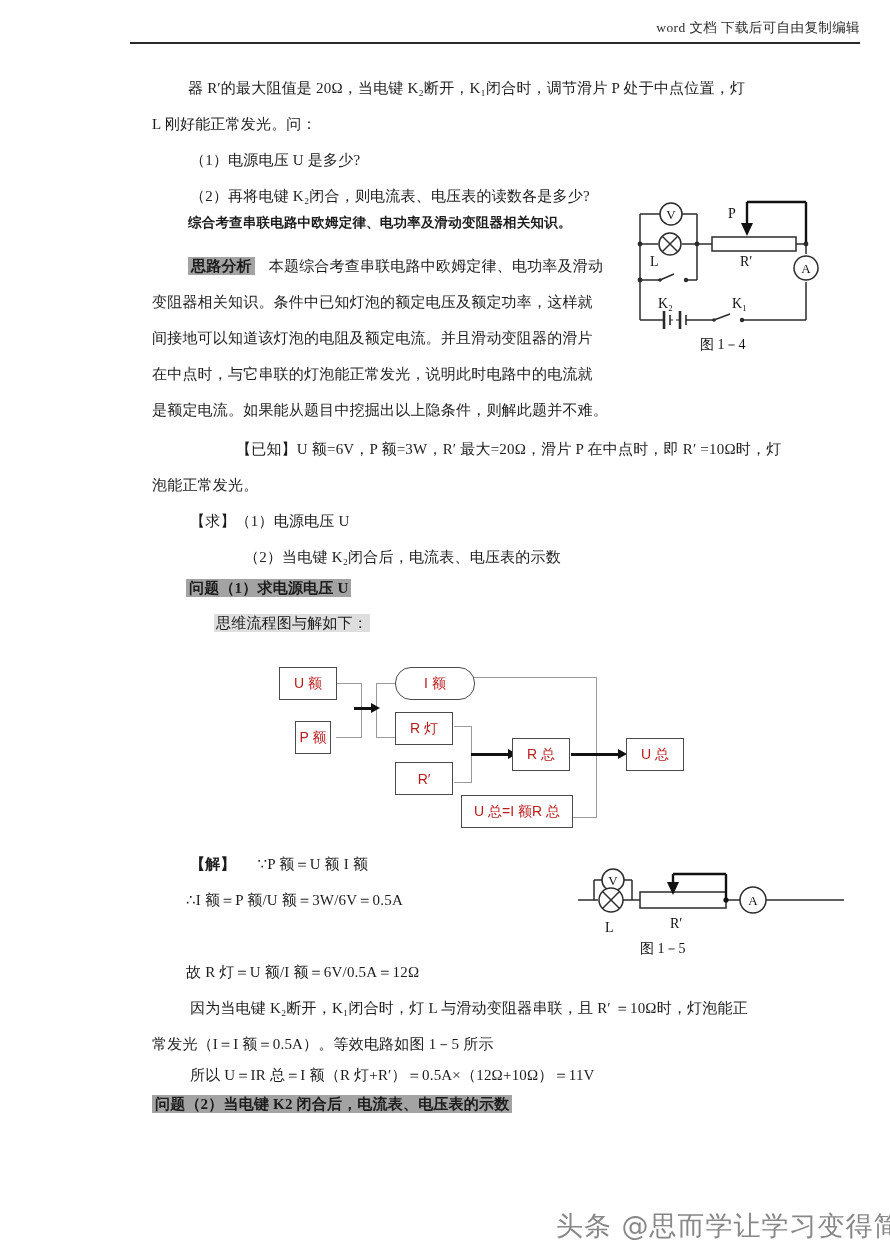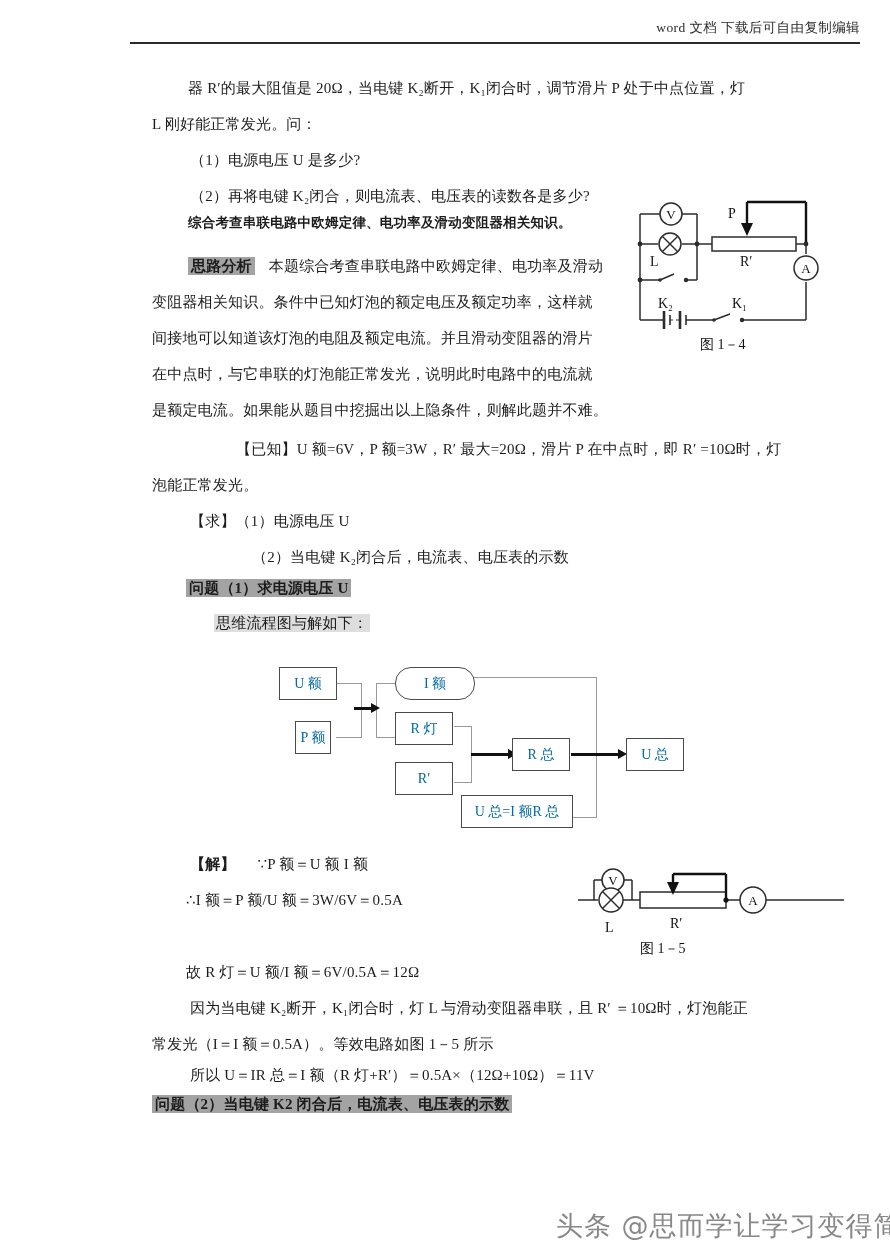--- a/index.html
+++ b/index.html
@@ -65,25 +65,25 @@
     left: 250px;
     top: 663px;
     width: 450px;
     height: 170px;
   }
   .fbox {
     position: absolute;
     border: 1.3px solid #4a4a4a;
     background: #ffffff;
     font-size: 14px;
-    font-family: Liberation Serif, serif;
+    font-family: Liberation Sans, sans-serif;
     display: flex;
     align-items: center;
     justify-content: center;
-    color: #0369a1;
+    color: #b91c1c;
     box-sizing: border-box;
     z-index: 3;
   }
   .fline {
     position: absolute;
     background: #9a9a9a;
     z-index: 1;
   }
   .fline.h { height: 1.2px; }
   .fline.v { width: 1.2px; }
@@ -150,21 +150,21 @@
   </div>
   <div class="para" style="left:152px; top:284px;">变阻器相关知识。条件中已知灯泡的额定电压及额定功率，这样就</div>
   <div class="para" style="left:152px; top:356px;">在中点时，与它串联的灯泡能正常发光，说明此时电路中的电流就</div>
   <div class="para" style="left:152px; top:320px;">间接地可以知道该灯泡的电阻及额定电流。并且滑动变阻器的滑片</div>
   <div class="para" style="left:152px; top:392px;">是额定电流。如果能从题目中挖掘出以上隐条件，则解此题并不难。</div>
 
   <div class="para" style="left:190px; top:431px;margin-left:46px;">【已知】U 额=6V，P 额=3W，R′ 最大=20Ω，滑片 P 在中点时，即 R′ =10Ω时，灯</div>
   <div class="para" style="left:152px; top:467px;">泡能正常发光。</div>
 
   <div class="para" style="left:190px; top:503px;">【求】（1）电源电压 U</div>
-  <div class="para" style="left:244px; top:539px;margin-left:8px;">（2）当电键 K₂闭合后，电流表、电压表的示数</div>
+  <div class="para" style="left:244px; top:539px;">（2）当电键 K₂闭合后，电流表、电压表的示数</div>
 
   <div class="para" style="left:186px; top:570px;">
     <span class="bold hl-dark">问题（1）求电源电压 U</span>
   </div>
 
   <div class="para" style="left:186px; top:605px;padding-left:28px;">
     <span class="hl-light">思维流程图与解如下：</span>
   </div>
 
   <div id="flowchart">

